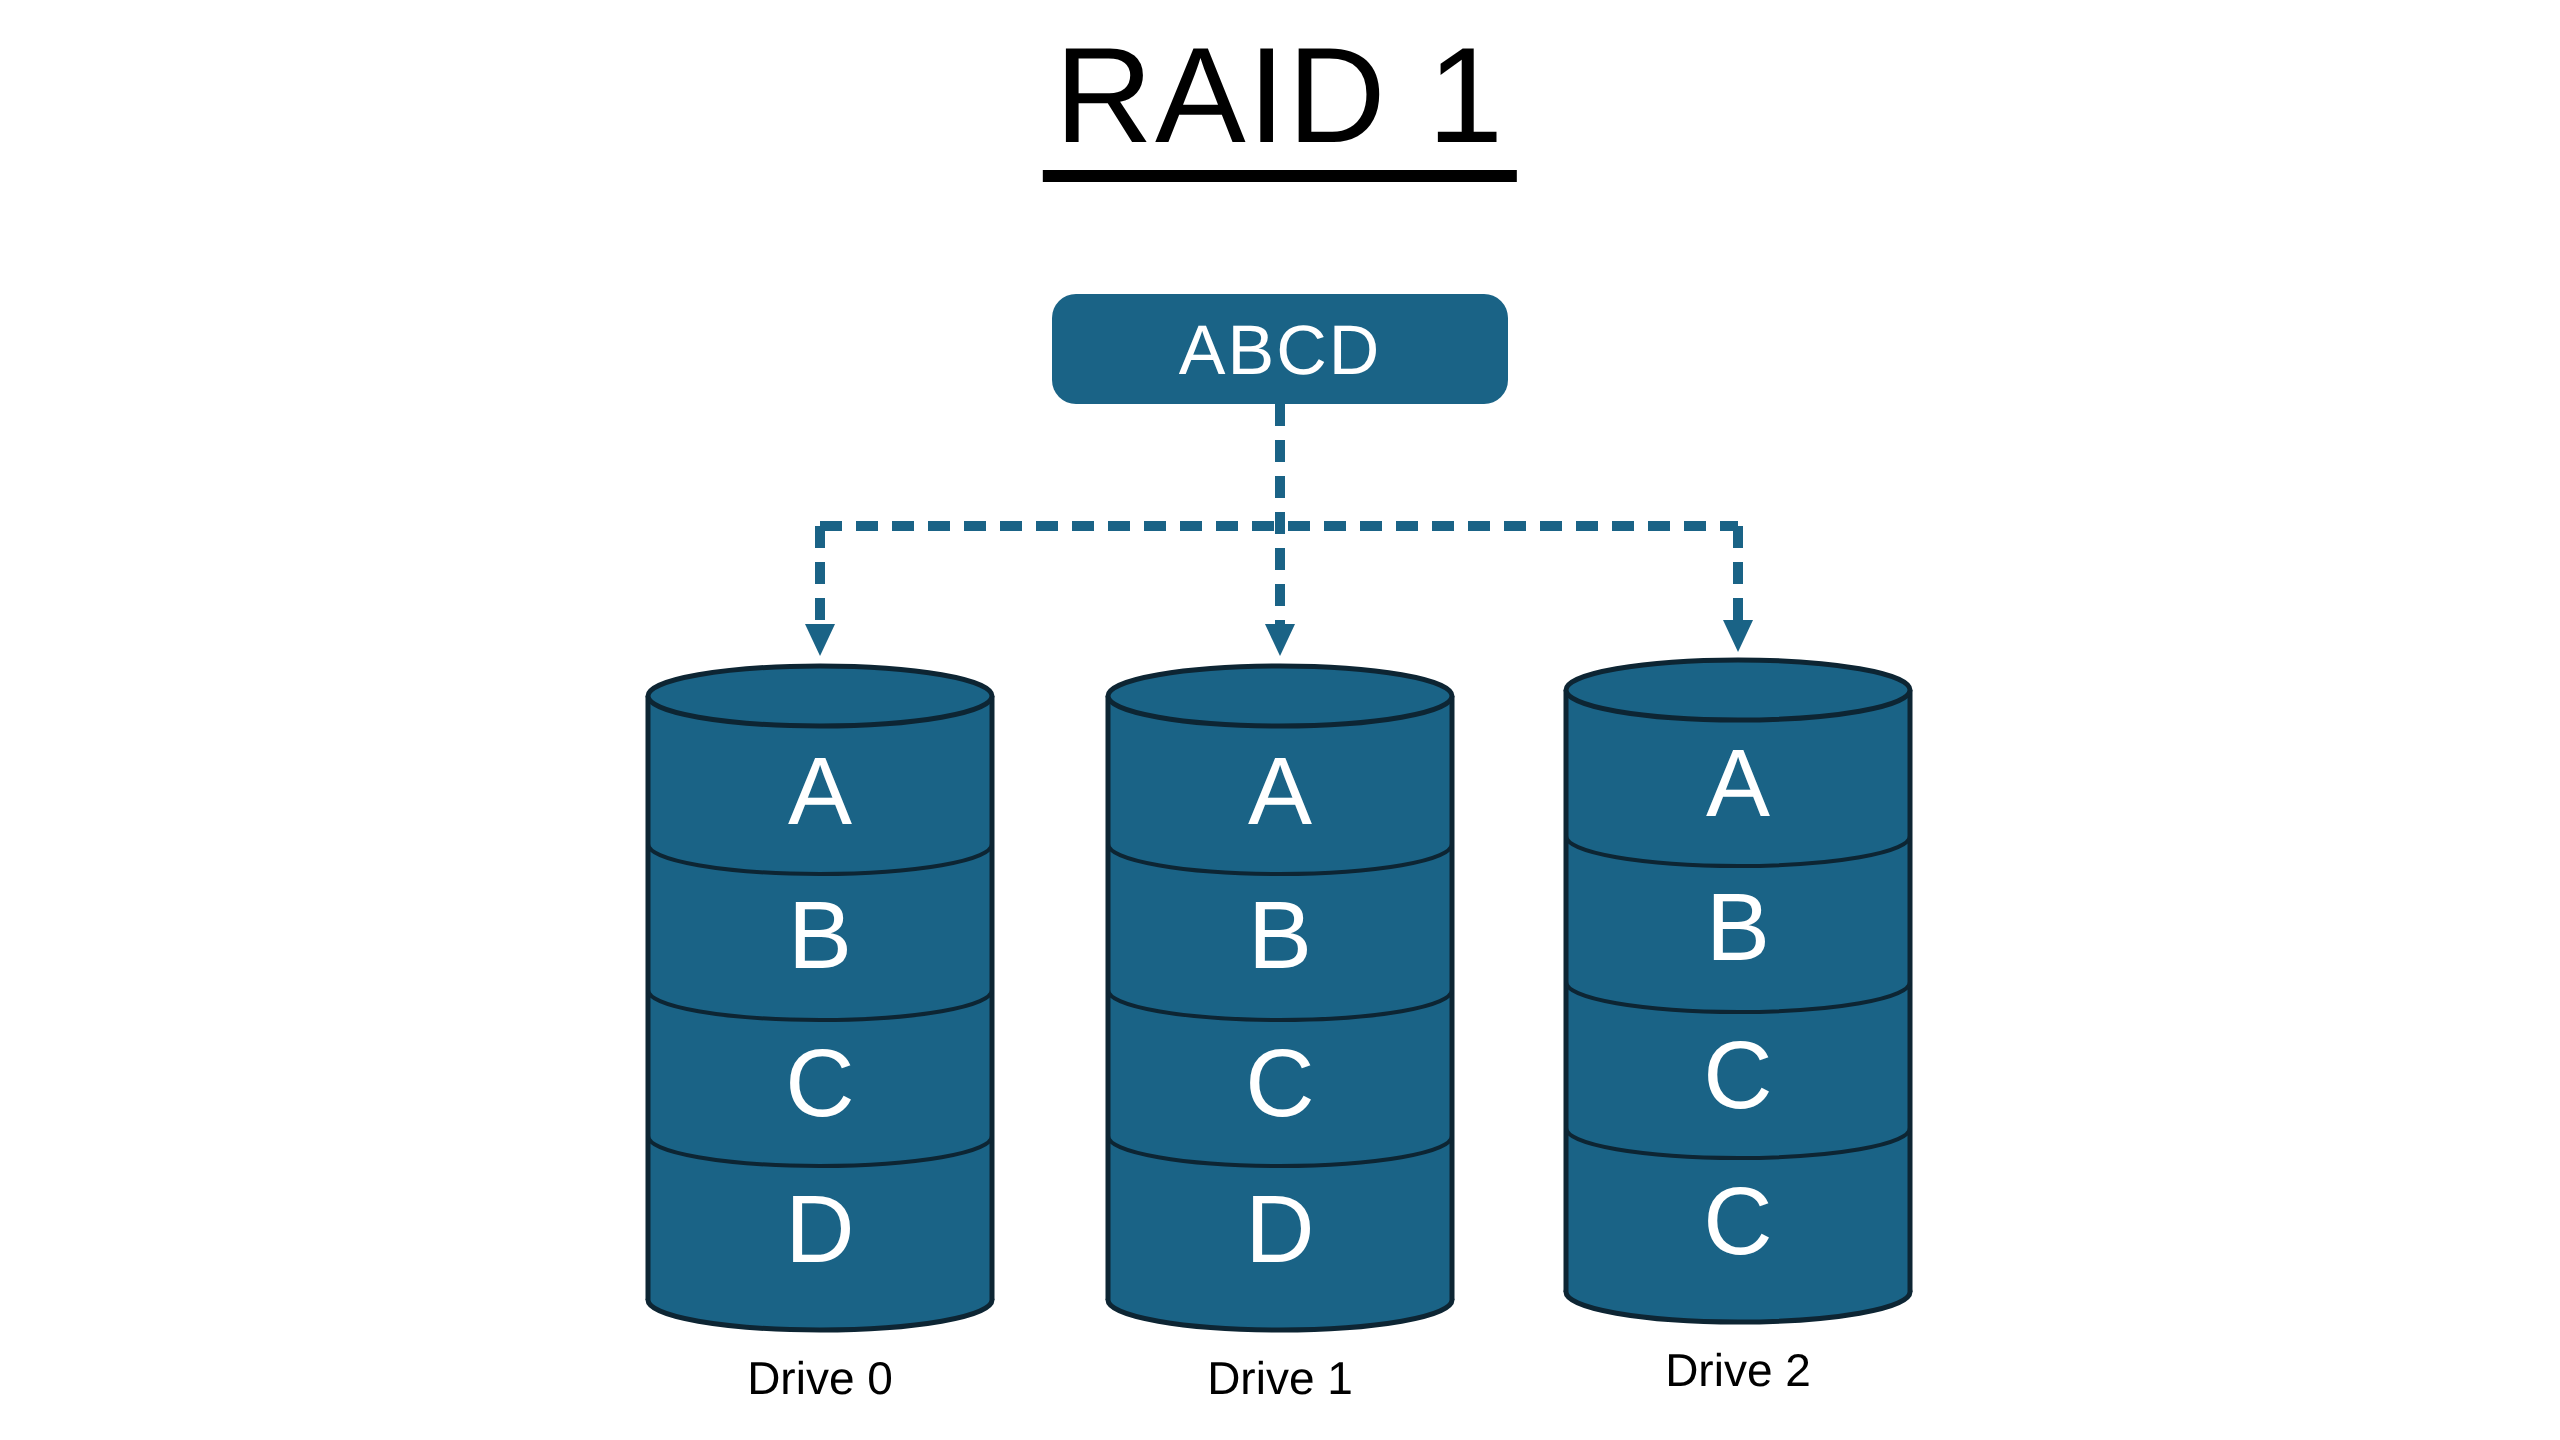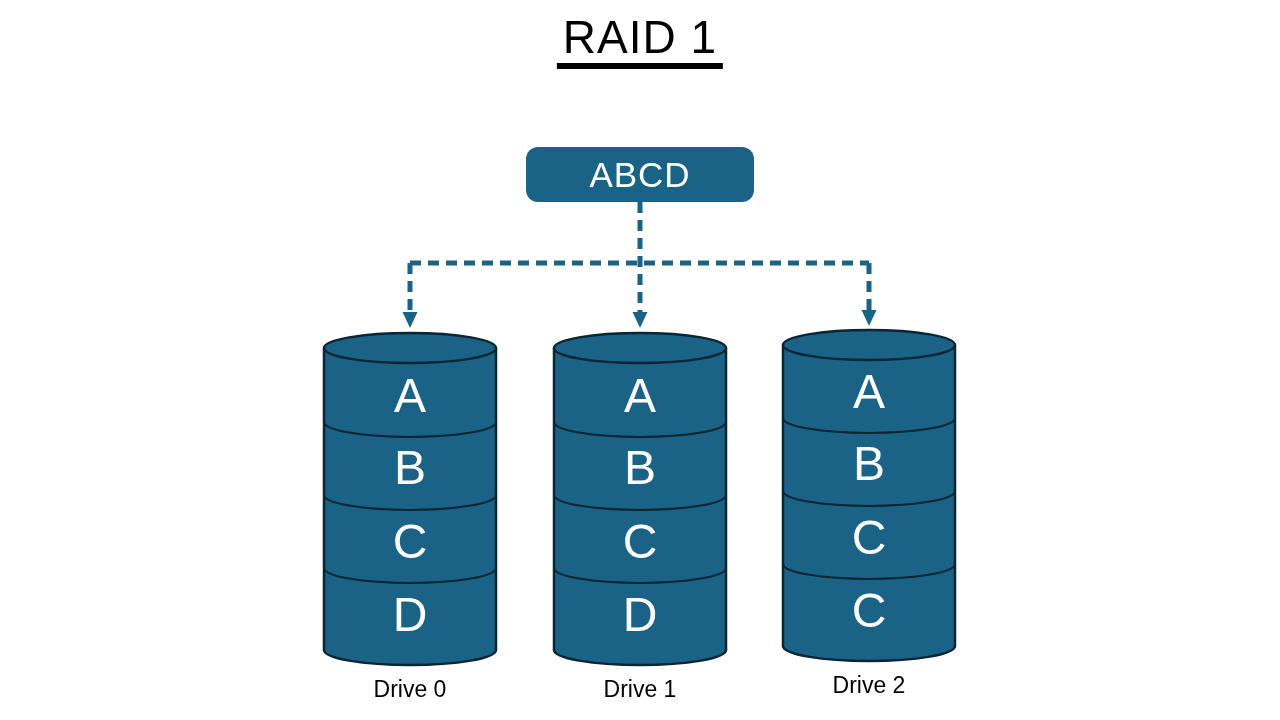--- a/index.html
+++ b/index.html
@@ -15,21 +15,21 @@
     background: var(--background);
     font-family: "Liberation Sans", sans-serif;
     overflow: hidden;
   }
   .canvas { position: relative; width: 1280px; height: 720px; }
   .title {
     position: absolute;
     top: 14px;
     left: 50%;
     transform: translateX(-50%);
-    font-size: 46px;
+    font-size: 68px;
     font-weight: 400;
     line-height: 1;
     color: var(--label);
     letter-spacing: 1px;
     padding: 0 6px 3px 6px;
     border-bottom: 6px solid var(--label);
     white-space: nowrap;
   }
   svg.diagram { position: absolute; top: 0; left: 0; }
   .fill-teal { fill: var(--teal); }

